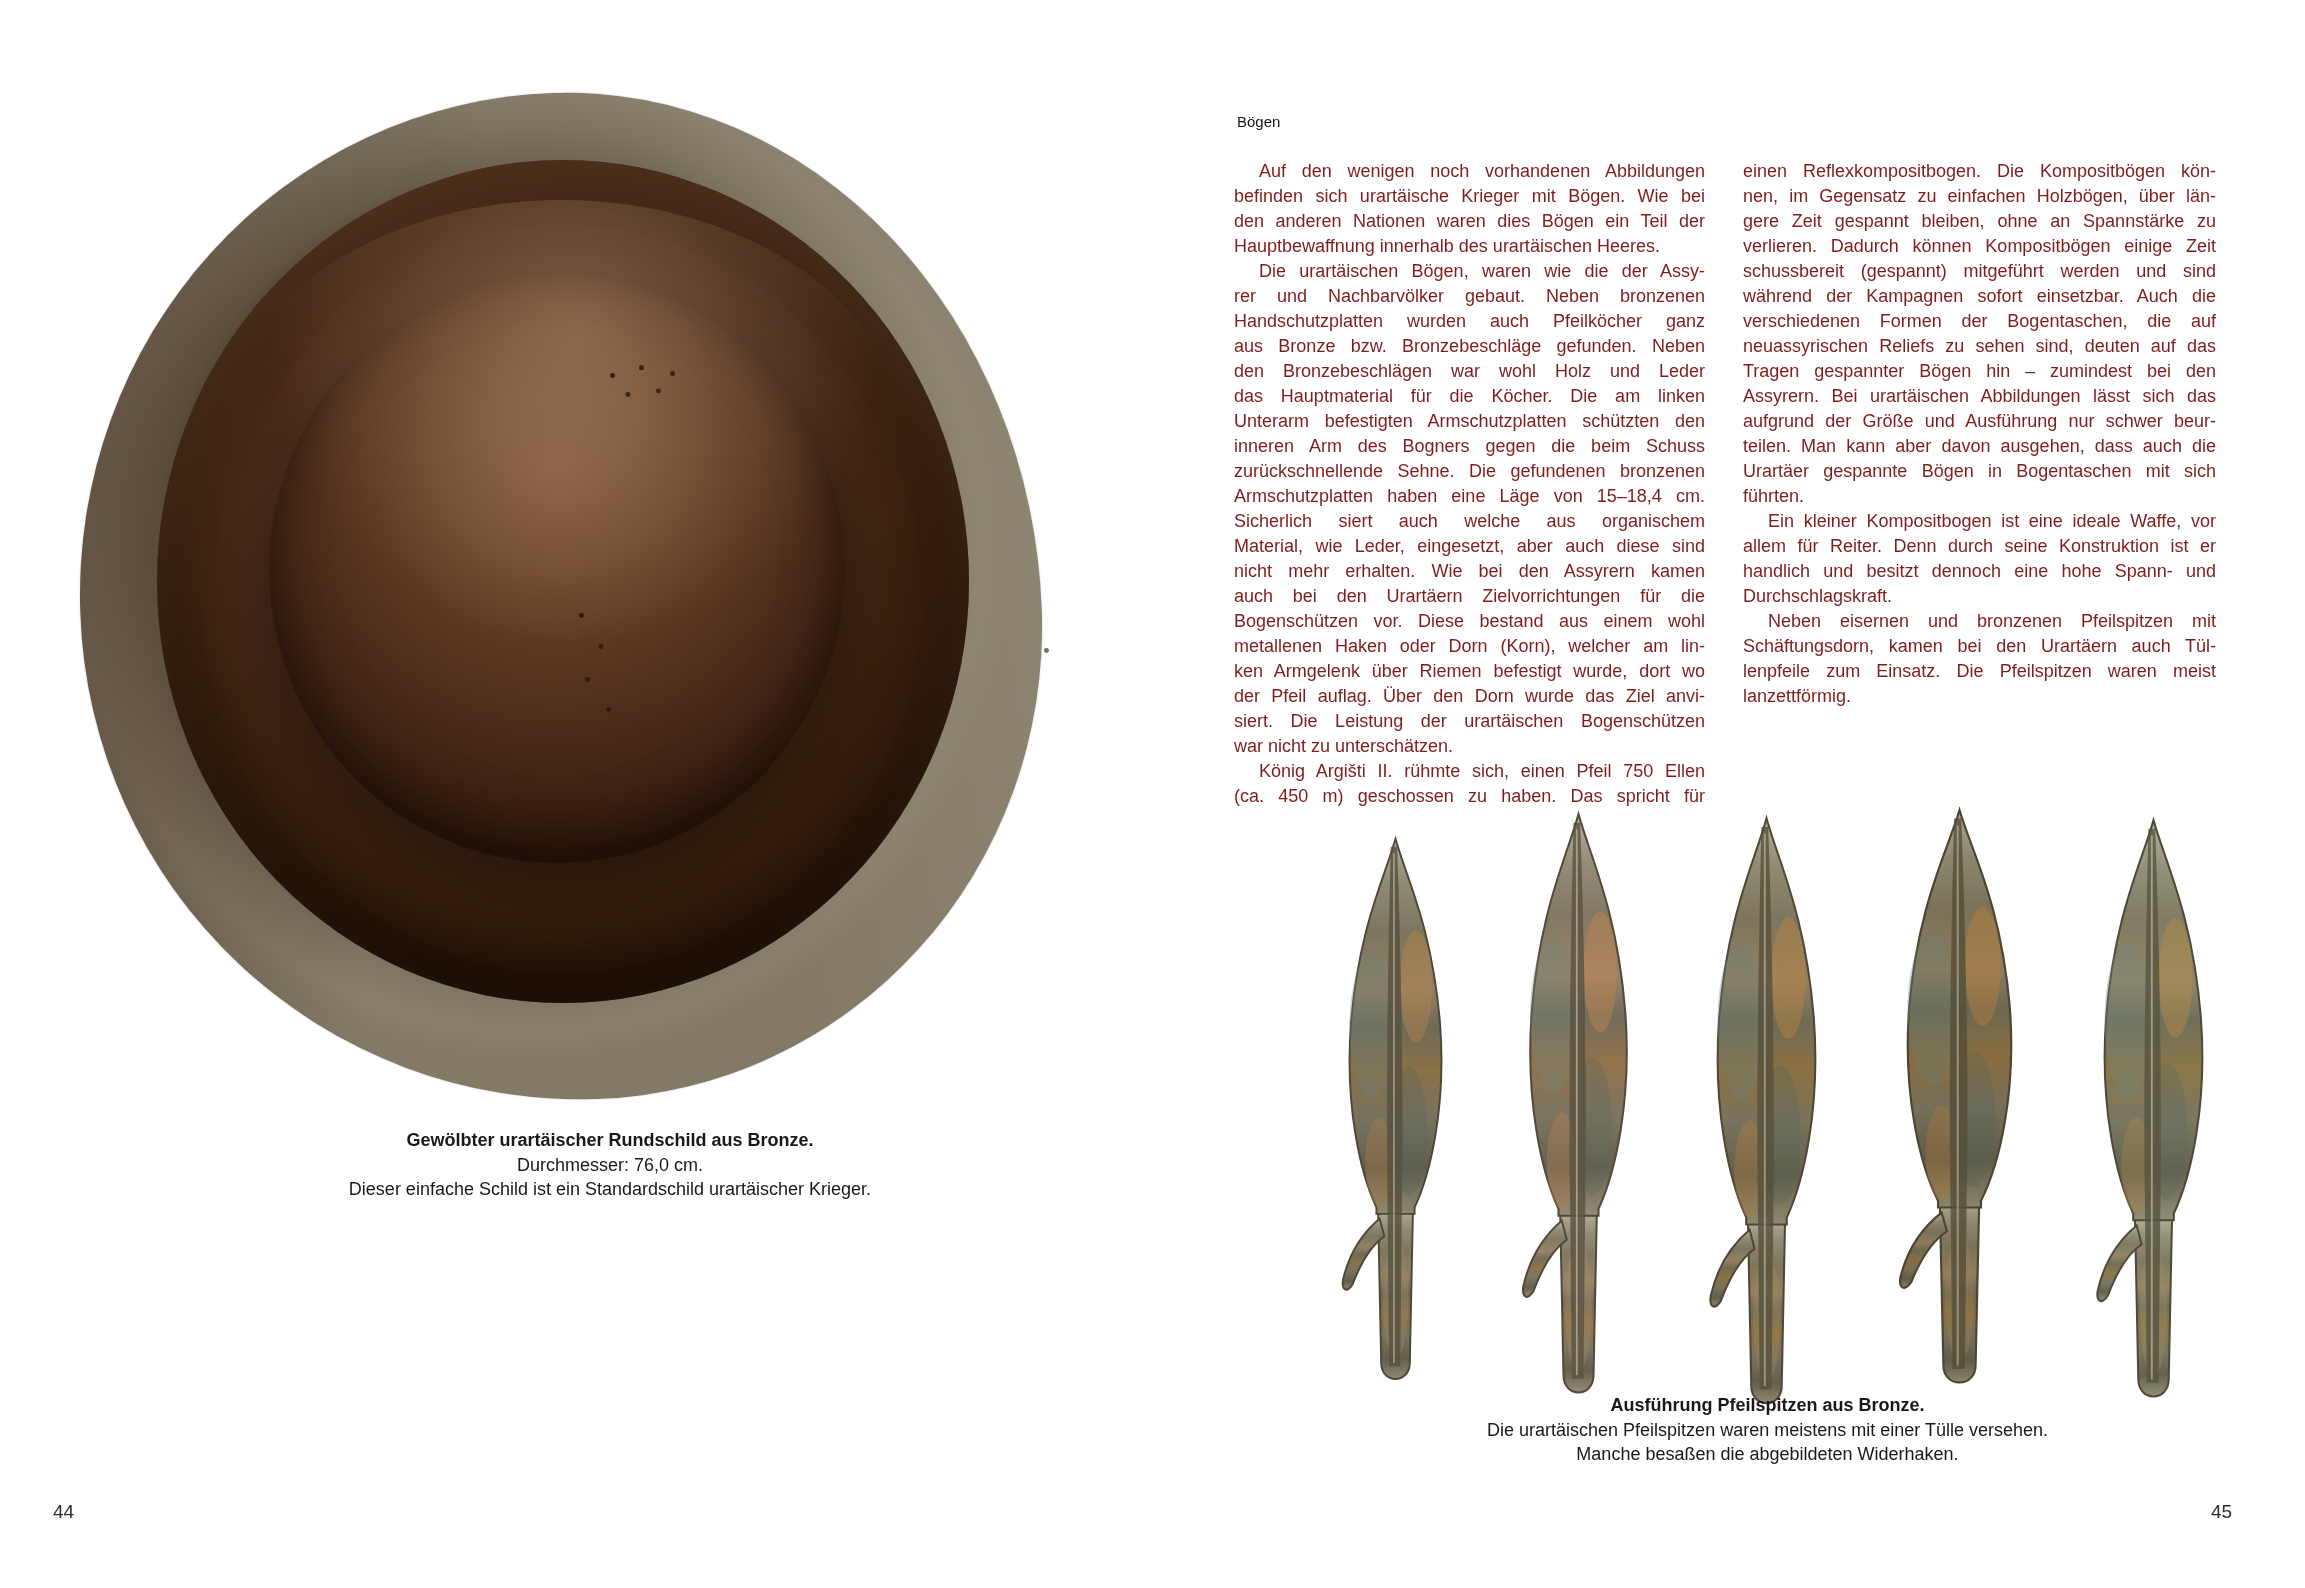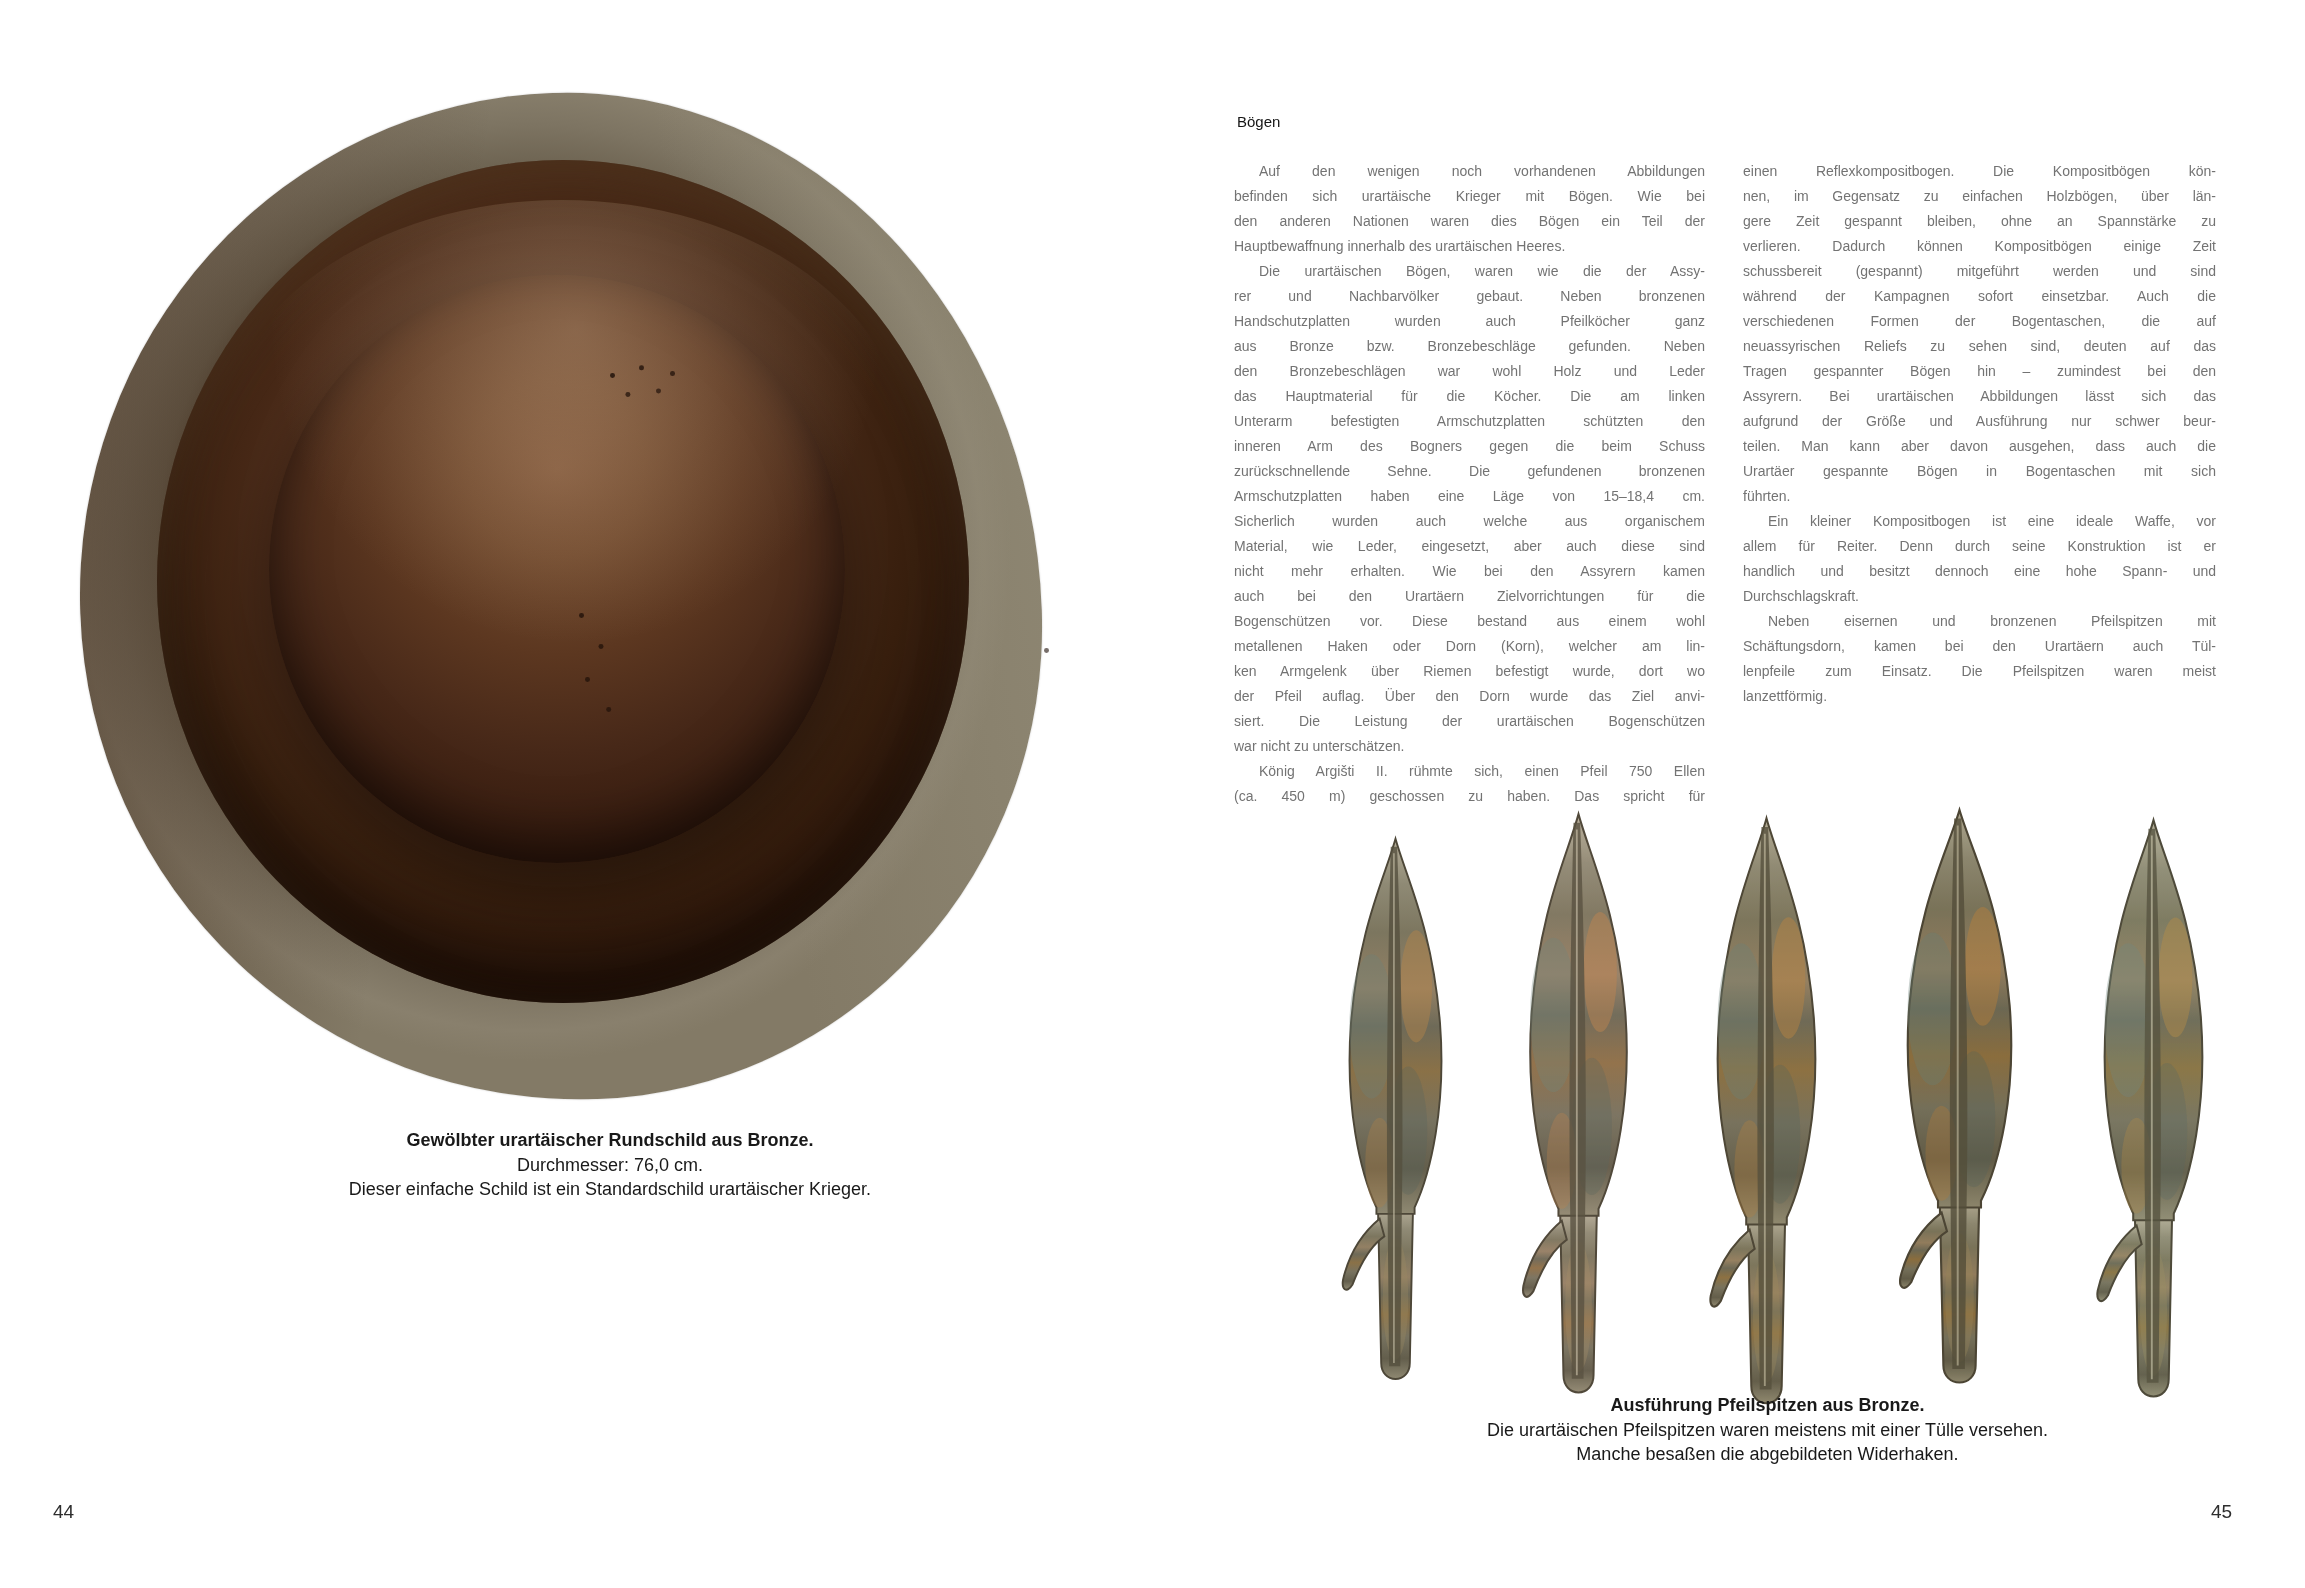--- a/index.html
+++ b/index.html
@@ -53,21 +53,21 @@
   
   .pageno{position:absolute;font-size:19px;color:#2e2e2e;}
   .pageno-left{left:53px;top:1501px;}
   .pageno-right{left:2190px;top:1501px;width:63px;text-align:center;}
   
   .heading{position:absolute;left:1237px;top:113px;margin:0;font-size:15px;font-weight:normal;color:#151515;}
   .col{position:absolute;top:159px;}
   .col1{left:1234px;width:471px;}
   .col2{left:1743px;width:473px;}
   .line{
-    font-size:14px;line-height:25px;color:#737373;
+    font-size:18px;line-height:25px;color:#7f1d1d;
     white-space:nowrap;text-align:justify;text-align-last:justify;
   }
   .line.pend{text-align-last:left;}
   .line.indent{text-indent:25px;}
   
   .arrowheads{
     position:absolute;left:1316px;top:803px;width:922px;height:615px;margin:0;
     display:flex;justify-content:space-between;align-items:flex-start;
   }
   .arrowhead{flex:0 0 auto;}
@@ -116,21 +116,21 @@
         <div class="line indent">Die urartäischen Bögen, waren wie die der Assy-</div>
         <div class="line">rer und Nachbarvölker gebaut. Neben bronzenen</div>
         <div class="line">Handschutzplatten wurden auch Pfeilköcher ganz</div>
         <div class="line">aus Bronze bzw. Bronzebeschläge gefunden. Neben</div>
         <div class="line">den Bronzebeschlägen war wohl Holz und Leder</div>
         <div class="line">das Hauptmaterial für die Köcher. Die am linken</div>
         <div class="line">Unterarm befestigten Armschutzplatten schützten den</div>
         <div class="line">inneren Arm des Bogners gegen die beim Schuss</div>
         <div class="line">zurückschnellende Sehne. Die gefundenen bronzenen</div>
         <div class="line">Armschutzplatten haben eine Läge von 15–18,4 cm.</div>
-        <div class="line">Sicherlich wurden auch welche aus organischem</div>
+        <div class="line">Sicherlich siert auch welche aus organischem</div>
         <div class="line">Material, wie Leder, eingesetzt, aber auch diese sind</div>
         <div class="line">nicht mehr erhalten. Wie bei den Assyrern kamen</div>
         <div class="line">auch bei den Urartäern Zielvorrichtungen für die</div>
         <div class="line">Bogenschützen vor. Diese bestand aus einem wohl</div>
         <div class="line">metallenen Haken oder Dorn (Korn), welcher am lin-</div>
         <div class="line">ken Armgelenk über Riemen befestigt wurde, dort wo</div>
         <div class="line">der Pfeil auflag. Über den Dorn wurde das Ziel anvi-</div>
         <div class="line">siert. Die Leistung der urartäischen Bogenschützen</div>
         <div class="line pend">war nicht zu unterschätzen.</div>
         <div class="line indent">König Argišti II. rühmte sich, einen Pfeil 750 Ellen</div>

